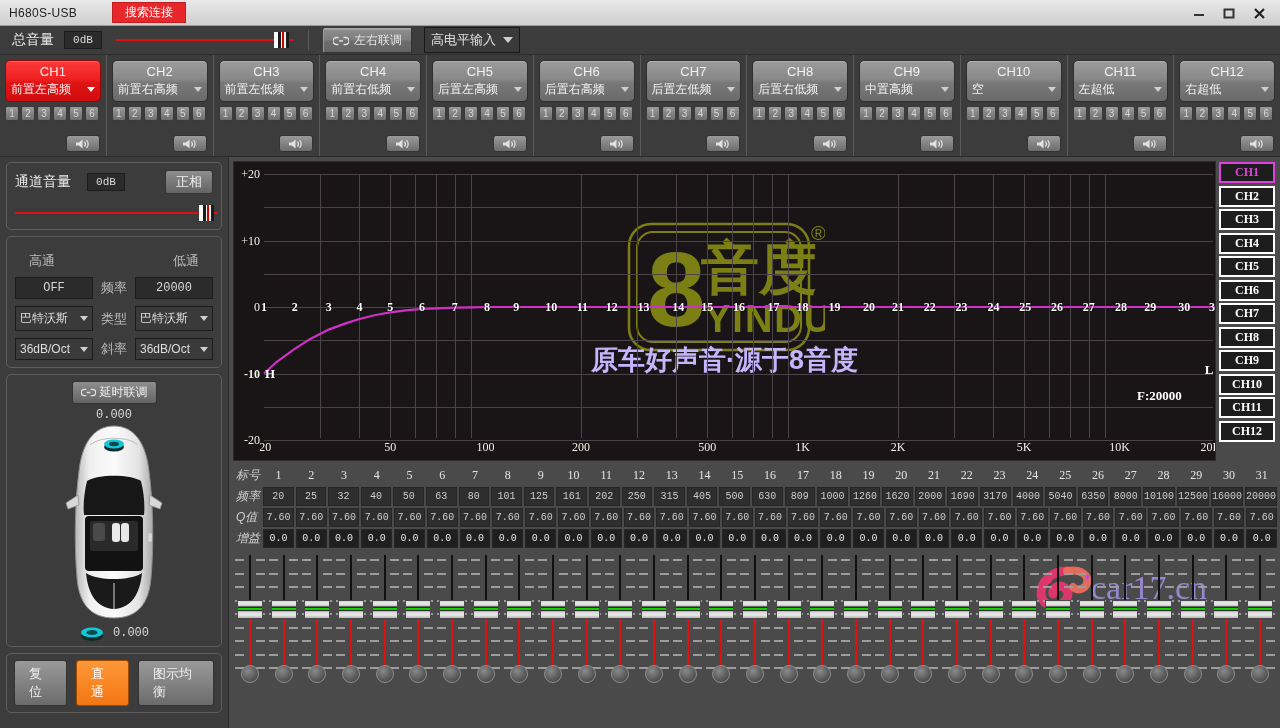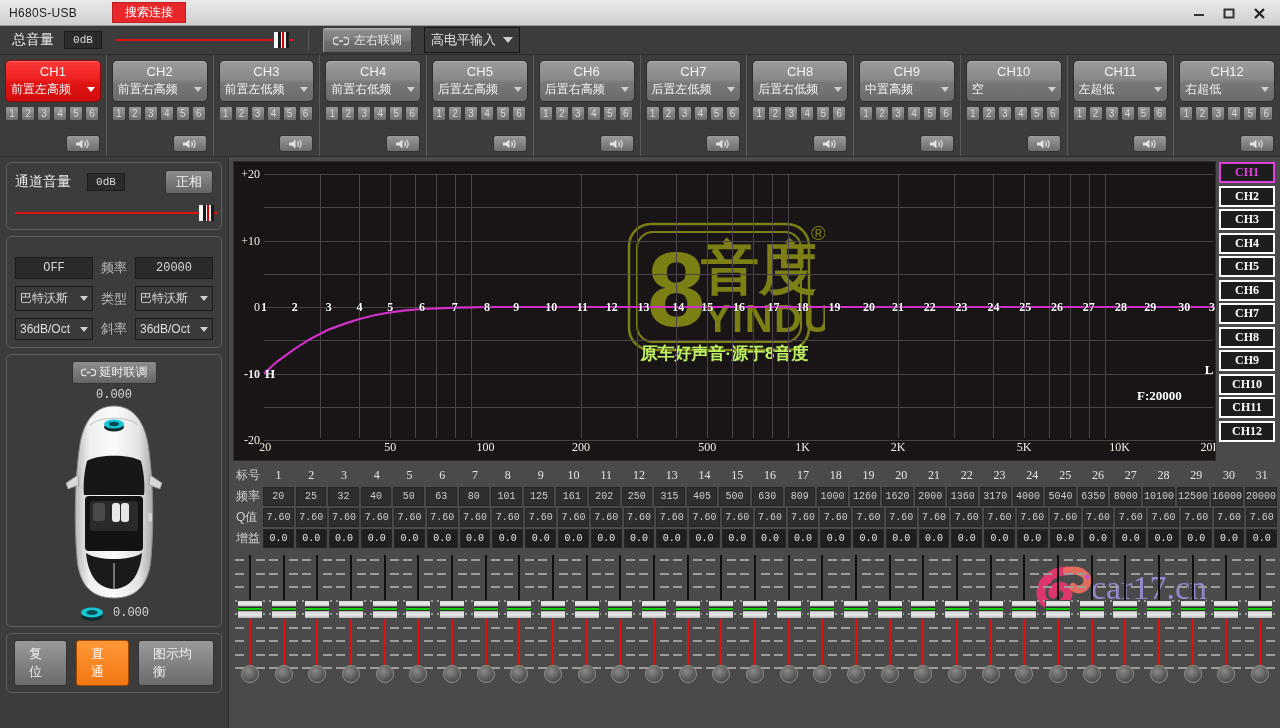--- a/index.html
+++ b/index.html
@@ -211,34 +211,34 @@
   .xtick { position:absolute; top:100%; margin-top:2px; color:#f2efe6; font-size:12px; transform:translateX(-50%); font-family:"Liberation Serif", serif;}
   .eqnum { position:absolute; color:#ffffff; font-size:12px; font-weight:bold; transform:translate(-50%,-50%); text-shadow: 0 0 2px #000; font-family:"Liberation Serif", serif;}
   .hl-mark { position:absolute; color:#fff; font-size:13px; font-weight:bold; transform:translate(-50%,-50%); font-family:"Liberation Serif", serif;}
   .fval { position:absolute; color:#fff; font-size:13px; font-weight:bold; font-family:"Liberation Serif", serif; }
   .eqpass {
     position:absolute; left:50%; top:213px; transform:translateX(-50%);
     color:#b9b9b9; font-size:31px; letter-spacing:1px; opacity:.85;
   }
   .wm { position:absolute; pointer-events:none; }
   .wm-logo { left:50%; top:58px; transform:translateX(-50%); }
-  .wm-slogan { left:50%; top:180px; transform:translateX(-50%); color:#bef264; font-size:17px; font-weight:bold; white-space:nowrap; }
+  .wm-slogan { left:50%; top:180px; transform:translateX(-50%); color:#c4b5fd; font-size:27px; font-weight:bold; white-space:nowrap; }
 
   .chanlist { width:56px; margin-left:3px; display:flex; flex-direction:column; gap:2.5px; padding-top:1px;}
   .chip {
     height:21px; border:2px solid #fff; background:#1d1d1d; color:#fff;
     font-size:12px; font-weight:bold; text-align:center; line-height:17px; cursor:pointer;
     font-family:"Liberation Serif", serif;
   }
   .chip.sel { border-color:#e040e0; color:#e040e0; }
 
   
   .eqtable { margin-top:5px; width:1044px; }
   .trow { display:flex; align-items:center; height:19px; margin-bottom:2px; }
-  .rhdr { width:30px; color:#cfcfcf; font-size:12px; flex:0 0 30px; padding-left:3px;}
+  .rhdr { width:30px; color:#cfcfcf; font-size:12px; flex:0 0 30px; padding-left:3px;font-style:italic;}
   .cells { display:flex; flex:1; gap:2px; }
   .cell {
     flex:1 1 0; text-align:center; font-size:10px; color:#cdcdcd;
     font-family:"Liberation Mono", monospace;
   }
   .cell.boxed { background:#2e2e2e; border:1px solid #262626; line-height:15px; padding:1px 0;}
   .cell.num { color:#e4e4e4; font-size:12px; font-family:"Liberation Serif", serif; }
   .cell.gain { background:#1f1f1f; color:#e8e8e8; }
 
   
@@ -615,20 +615,24 @@
         <div class="val-box" style="margin-left:16px">0dB</div>
         <div class="phase-btn">正相</div>
       </div>
       <div class="chan-slider">
         <div class="track"></div>
         <div class="slider-thumb" style="left:184px"></div>
       </div>
     </div>
 
     <div class="group xo-group">
+      <div class="xo-hdr">
+        <span>高通</span>
+        <span>低通</span>
+      </div>
       <div class="xo-row">
         <div class="xo-field">OFF</div>
         <div class="xo-mid">频率</div>
         <div class="xo-field">20000</div>
       </div>
       <div class="xo-row">
         <div class="xo-sel">
           <span>巴特沃斯</span>
           <span class="caret sm"></span>
         </div>
@@ -897,21 +901,21 @@
             <div class="cell boxed">250</div>
             <div class="cell boxed">315</div>
             <div class="cell boxed">405</div>
             <div class="cell boxed">500</div>
             <div class="cell boxed">630</div>
             <div class="cell boxed">809</div>
             <div class="cell boxed">1000</div>
             <div class="cell boxed">1260</div>
             <div class="cell boxed">1620</div>
             <div class="cell boxed">2000</div>
-            <div class="cell boxed">1360</div>
+            <div class="cell boxed">1690</div>
             <div class="cell boxed">3170</div>
             <div class="cell boxed">4000</div>
             <div class="cell boxed">5040</div>
             <div class="cell boxed">6350</div>
             <div class="cell boxed">8000</div>
             <div class="cell boxed">10100</div>
             <div class="cell boxed">12500</div>
             <div class="cell boxed">16000</div>
             <div class="cell boxed">20000</div>
           </div>

